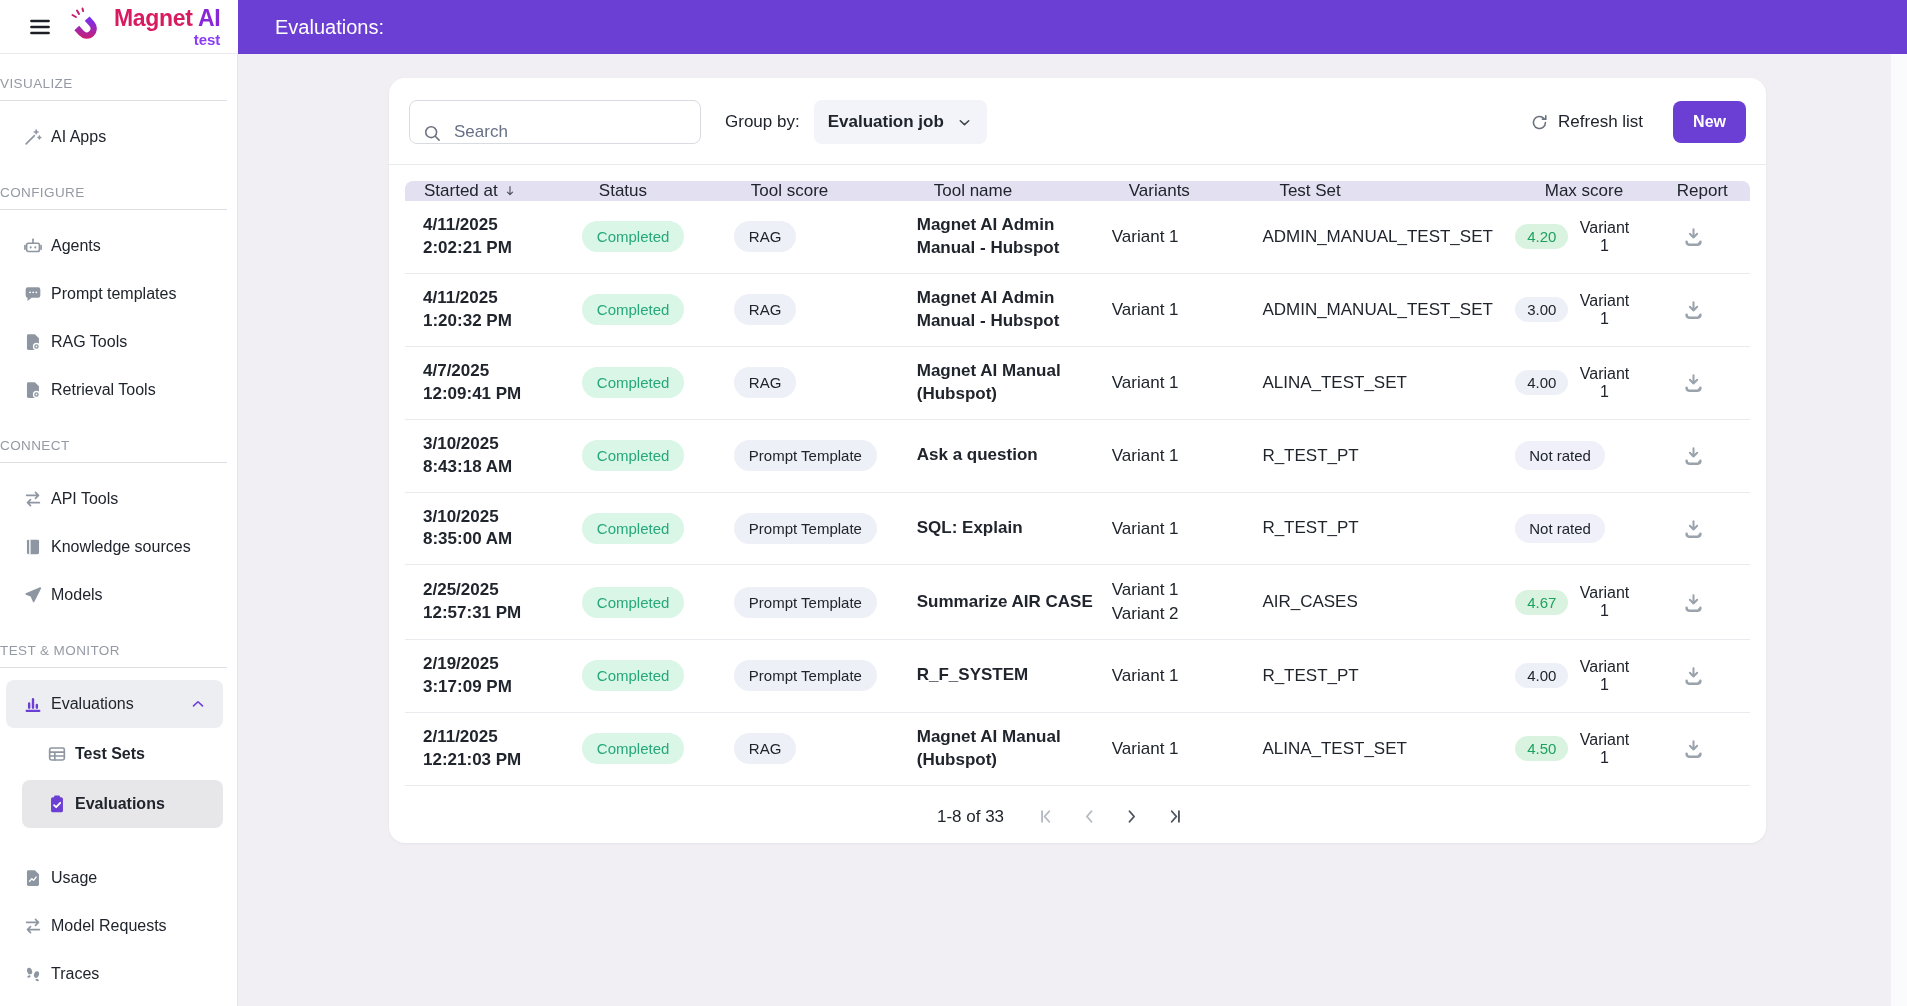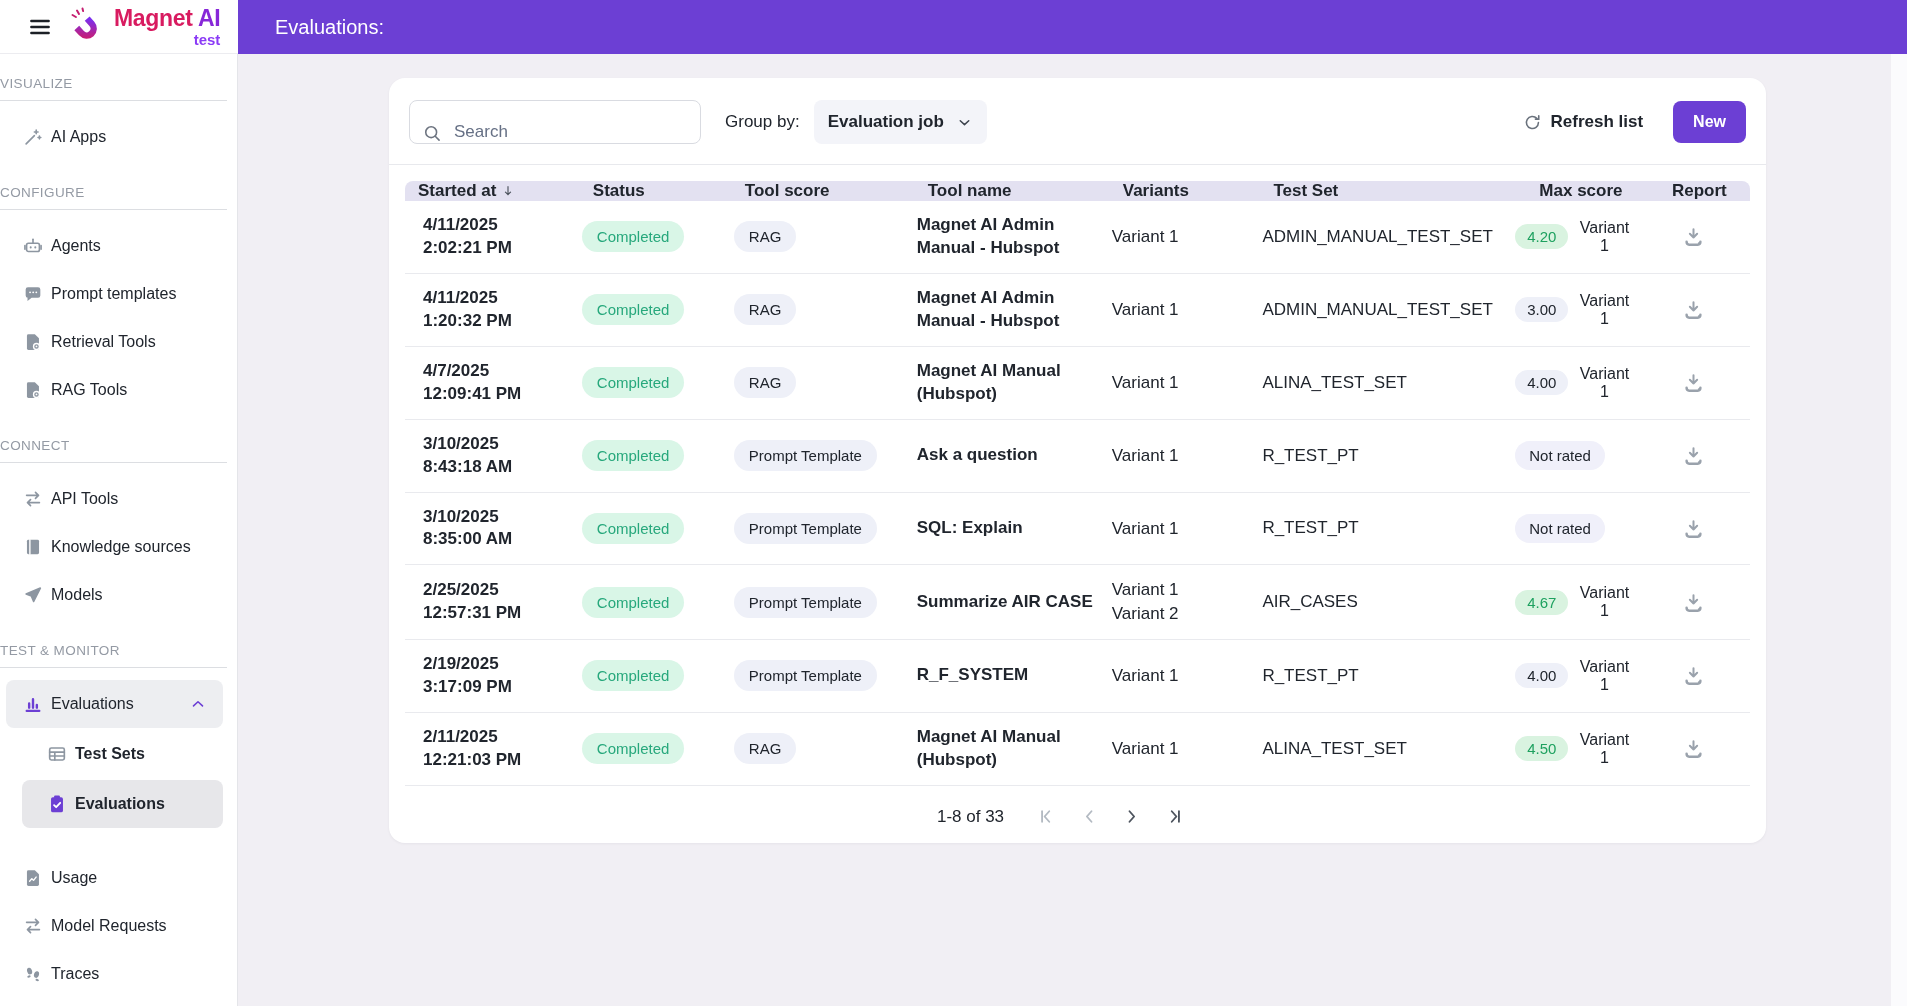--- a/index.html
+++ b/index.html
@@ -68,28 +68,28 @@
     display:flex;align-items:flex-end;gap:10px;padding:0 12px;background:#fff}
   .searchbox .ico{color:#6d7480;width:20px;height:20px}
   .searchbox input{border:none;outline:none;font-size:17px;flex:1;min-width:0;
     font-family:"Liberation Sans",sans-serif;color:var(--text)}
   .searchbox input::placeholder{color:#667085}
   .groupby-label{margin-left:24px;font-size:17px}
   .groupby{margin-left:14px;height:44px;background:#f3f4f9;border-radius:8px;display:flex;
     align-items:center;gap:12px;padding:0 14px;font-size:17px;font-weight:600;cursor:pointer}
   .groupby .chev{width:17px;height:17px;color:#3c434d;display:flex}
   .right-tools{margin-left:auto;display:flex;align-items:center}
-  .refresh{display:flex;align-items:flex-end;gap:9px;font-size:17px;font-weight:700;cursor:pointer}
+  .refresh{display:flex;align-items:flex-end;gap:9px;font-size:17px;font-weight:400;cursor:pointer}
   .refresh .ico{width:19px;height:19px;color:#6a727d;display:flex}
   .btn-new{margin-left:30px;background:var(--accent);color:#fff;border:none;border-radius:8px;
     font-size:16px;font-weight:700;padding:12px 20px;cursor:pointer;font-family:"Liberation Sans",sans-serif}
   
   .tgrid{display:grid;grid-template-columns:13% 11.3% 13.6% 14.5% 11.2% 18.8% 9.1% 1fr;align-items:center}
   .thead{background:var(--thead);border-radius:8px 8px 0 0;height:50px;margin-top:16px}
-  .thead .th{font-size:17px;font-weight:700;padding-left:13px}
+  .thead .th{font-size:17px;font-weight:400;padding-left:19px}
   .th-first{padding-left:18px;display:flex;align-items:center;gap:4px}
   .th-center,.cell-center{text-align:center;justify-self:stretch}
   .sort-ico{width:16px;height:16px;color:#4a515b;display:inline-flex}
   .trow{border-bottom:1px solid var(--border);min-height:66px;padding:13px 0}
   .cell{font-size:17px;padding-left:2px}
   .cell-date{padding-left:18px;font-weight:700;line-height:1.35}
   .chip{display:inline-block;border-radius:999px;font-size:15px;font-weight:500;padding:7px 15px}
   .chip-status{background:var(--chip-green-bg);color:var(--chip-green-tx)}
   .chip-type{background:var(--pill-neutral-bg);color:var(--text)}
   .toolname{font-weight:700;line-height:1.35;max-width:205px}
@@ -186,31 +186,31 @@
         <span>Prompt templates</span>
       </div>
       <div class="nav-item">
         <span class="ico">
           <svg viewBox="0 0 24 24" fill="none" stroke="currentColor" stroke-width="1.8" stroke-linecap="round" stroke-linejoin="round">
             <path d="M7 3.5 h7 l4.5 4.5 V19 a1.6 1.6 0 0 1-1.6 1.6 H7 A1.6 1.6 0 0 1 5.4 19 V5.1 A1.6 1.6 0 0 1 7 3.5 Z" fill="currentColor" stroke="none"></path>
             <circle cx="15.8" cy="16.8" r="3.2" fill="currentColor" stroke="#fff" stroke-width="1.5"></circle>
             <circle cx="15.8" cy="16.8" r="1" fill="#fff" stroke="none"></circle>
           </svg>
         </span>
-        <span>Retrieval Tools</span>
+        <span>RAG Tools</span>
       </div>
       <div class="nav-item">
         <span class="ico">
           <svg viewBox="0 0 24 24" fill="none" stroke="currentColor" stroke-width="1.8" stroke-linecap="round" stroke-linejoin="round">
             <path d="M7 3.5 h7 l4.5 4.5 V19 a1.6 1.6 0 0 1-1.6 1.6 H7 A1.6 1.6 0 0 1 5.4 19 V5.1 A1.6 1.6 0 0 1 7 3.5 Z" fill="currentColor" stroke="none"></path>
             <circle cx="15.8" cy="16.8" r="3.2" fill="currentColor" stroke="#fff" stroke-width="1.5"></circle>
             <circle cx="15.8" cy="16.8" r="1" fill="#fff" stroke="none"></circle>
           </svg>
         </span>
-        <span>RAG Tools</span>
+        <span>Retrieval Tools</span>
       </div>
       <div class="section-label">CONNECT</div>
       <div class="nav-item">
         <span class="ico">
           <svg viewBox="0 0 24 24" fill="none" stroke="currentColor" stroke-width="1.8" stroke-linecap="round" stroke-linejoin="round">
             <path d="M5 8 h13 m-3.3-3.3 L18 8 l-3.3 3.3"></path>
             <path d="M19 16 H6 m3.3-3.3 L6 16 l3.3 3.3"></path>
           </svg>
         </span>
         <span>API Tools</span>

